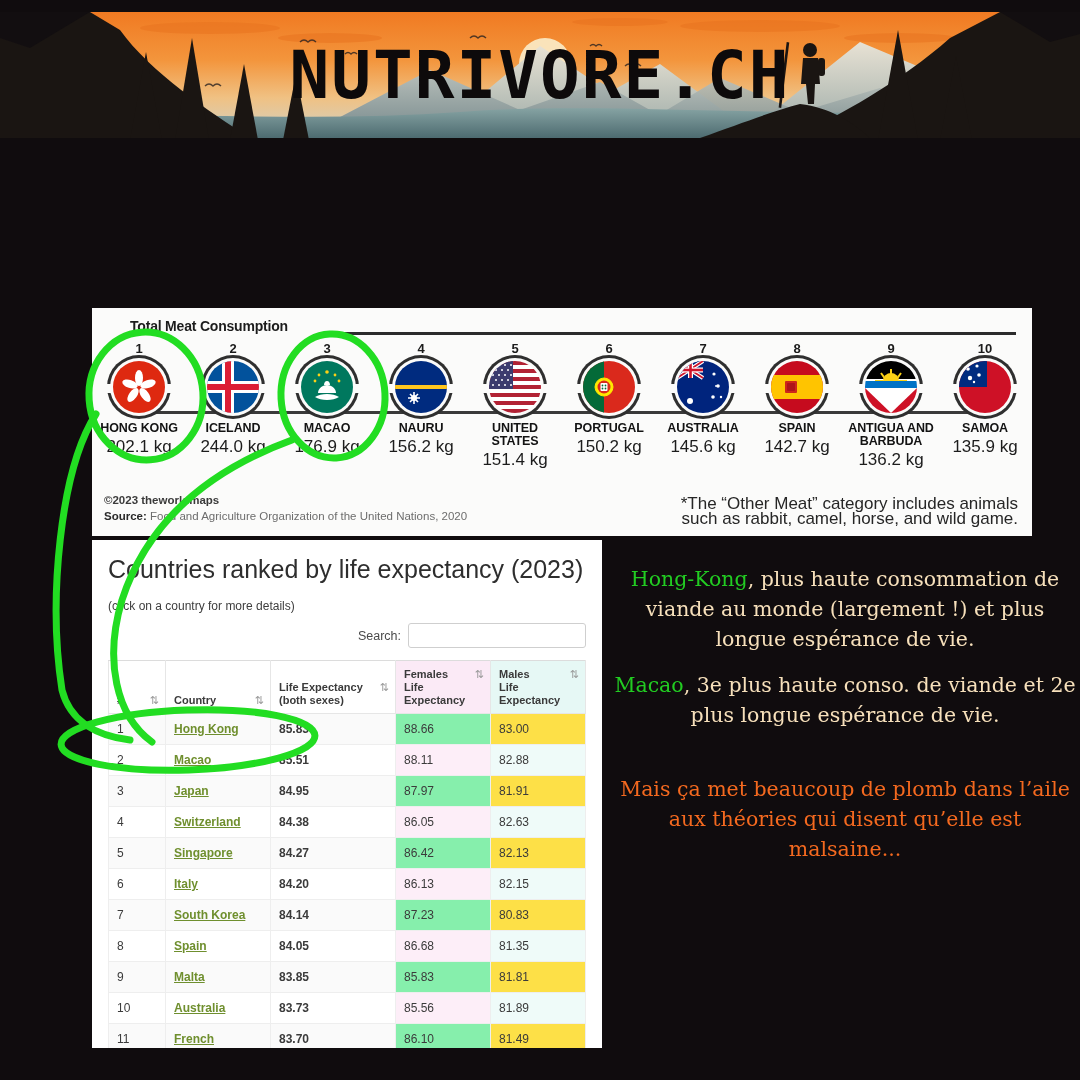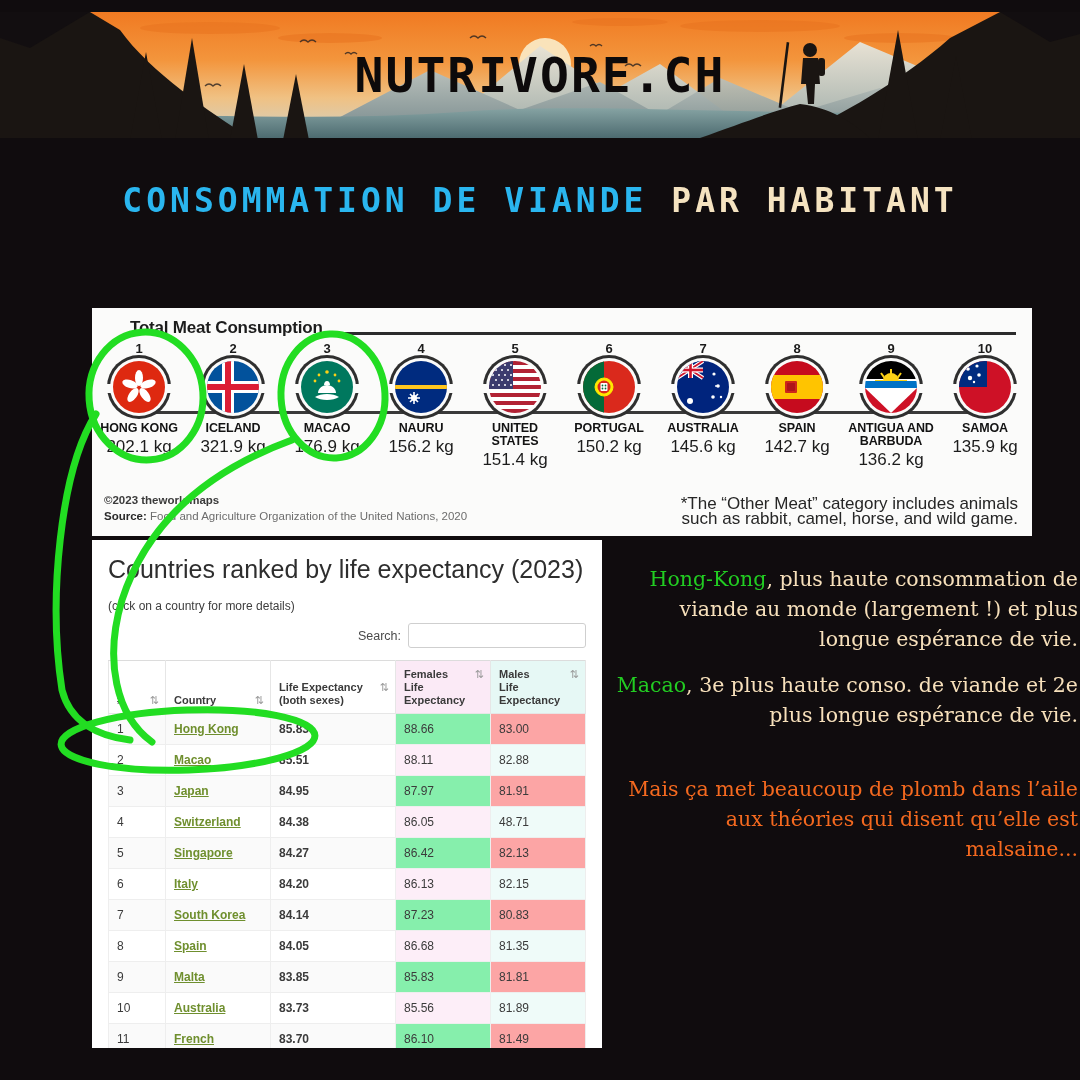--- a/index.html
+++ b/index.html
@@ -11,21 +11,21 @@
   }
   .page{position:relative;width:1080px;height:1080px;}
 
   
   .banner{position:absolute;left:0;top:12px;width:1080px;height:126px;overflow:hidden;background:#0f0b0d;}
   .banner svg{display:block;width:1080px;height:126px;}
   .brand{
     position:absolute;left:0;top:12px;width:1080px;height:126px;
     display:flex;align-items:center;justify-content:center;
     font-family:"DejaVu Sans Mono", monospace;
-    font-size:48px;font-weight:700;letter-spacing:2px;
+    font-size:66px;font-weight:700;letter-spacing:2px;
     color:#0d0a0b;
     -webkit-text-stroke:0px;
     pointer-events:none;
   }
 
   
   .title-wrap{position:absolute;left:0;top:170px;width:1080px;text-align:center;}
   .title-line{
     font-family:"DejaVu Sans Mono", monospace;
     font-weight:700;
@@ -40,21 +40,21 @@
 
   
   .meat-card{
     position:absolute;left:92px;top:308px;width:940px;height:228px;
     background:#fbfbfa;
     overflow:hidden;
   }
   .meat-head{
     position:absolute;left:38px;top:10px;
     font-family:"Liberation Sans", sans-serif;
-    font-weight:700;font-size:17px;color:#1c1c1c;letter-spacing:-.2px;
+    font-weight:700;font-size:14px;color:#1c1c1c;letter-spacing:-.2px;
   }
   .meat-rule{position:absolute;left:238px;top:24px;right:16px;height:3px;background:#2b2b2b;}
   .axis{position:absolute;left:60px;right:60px;top:103px;height:3px;background:#3a3a3a;}
 
   .nodes{position:absolute;left:0;top:34px;width:940px;display:flex;}
   .node{flex:1;position:relative;text-align:center;}
   .rank{font-size:13px;font-weight:700;color:#1b1b1b;line-height:14px;font-family:"Liberation Sans",sans-serif;}
   .flagwrap{
     width:58px;height:58px;margin:2px auto 0;border-radius:50%;
     background:#fbfbfa;
@@ -102,31 +102,31 @@
   }
   th.c-num{width:40px;}
   th.c-ctry{width:88px;}
   th.c-both{width:108px;}
   th.c-fem{background:#fbeaf6;}
   th.c-mal{background:#e6f8f5;}
   td.c-fem{background:#fdeef8;}
   td.c-mal{background:#effbf9;}
   tr.alt td{background:#fafafa;}
   tr.alt td.c-fem{background:#86efac;}
-  tr.alt td.c-mal{background:#fca5a5;}
+  tr.alt td.c-mal{background:#fde047;}
   td.v-both{font-weight:700;color:#1f1f1f;}
   a.ctry{color:#6f8f2e;font-weight:700;text-decoration:underline;font-size:12px;}
   .sorticon{float:right;color:#9a9a9a;font-size:11px;font-weight:400;letter-spacing:-2px;}
 
   
   .right-text{
     position:absolute;left:612px;top:564px;width:466px;text-align:center;
     font-family:"DejaVu Serif", serif;
   }
-  .rt-p{font-size:20.5px;line-height:30px;color:#f7e0bb;margin:0 0 16px 0;text-align:right;}
+  .rt-p{font-size:20.5px;line-height:30px;color:#f7e0bb;margin:0 0 16px 0;}
   .rt-p.orange{color:#f4691f;}
   .rt-hl{color:#22cc22;}
   .rt-gap{height:28px;}
 
   
   .anno{position:absolute;left:0;top:0;width:1080px;height:1080px;pointer-events:none;}
 </style>
 </head>
 <body>
 
@@ -204,21 +204,20 @@
         <path d="M205,74 q4,-4 8,0 q4,-4 8,0"></path>
       </g>
 
       <path d="M0,0 L90,0 L30,36 L0,26 Z" fill="#120e10"></path>
       <path d="M1080,0 L1000,0 L1050,30 L1080,22 Z" fill="#120e10"></path>
     </svg>
   </div>
   <div class="brand">NUTRIVORE.CH</div>
 
   <div class="title-wrap">
-    <div class="title-line"><span class="t-blue">CONSOMMATION DE VIANDE </span><span class="t-cream">PAR HABITANT</span></div>
   </div>
 
   <div class="meat-card">
     <div class="meat-head">Total Meat Consumption</div>
     <div class="meat-rule"></div>
     <div class="axis"></div>
 
     <div class="nodes" id="nodes">
         <div class="node">
           <div class="rank">1</div>
@@ -246,21 +245,21 @@
               <svg viewBox="0 0 52 52">
                 <rect width="52" height="52" fill="#02529c"></rect>
                 <rect x="0" y="20" width="52" height="12" fill="#fff"></rect>
                 <rect x="15" y="0" width="12" height="52" fill="#fff"></rect>
                 <rect x="0" y="23" width="52" height="6" fill="#dc1e35"></rect>
                 <rect x="18" y="0" width="6" height="52" fill="#dc1e35"></rect>
               </svg>
             </div>
           </div>
           <div class="cname">ICELAND</div>
-          <div class="ckg">321.9 kg</div>
+          <div class="ckg">244.0 kg</div>
         </div>
         <div class="node">
           <div class="rank">3</div>
           <div class="flagwrap">
             <div class="flag">
               <svg viewBox="0 0 52 52">
                 <rect width="52" height="52" fill="#00785e"></rect>
                 <g fill="#fff">
                   <path d="M26 24c-5 0-9 4-9 8h18c0-4-4-8-9-8z"></path>
                   <path d="M26 20c-2 0-3 2-3 4h6c0-2-1-4-3-4z"></path>
@@ -503,21 +502,21 @@
             <td><a class="ctry" href="#">Japan</a></td>
             <td class="v-both">84.95</td>
             <td class="c-fem">87.97</td>
             <td class="c-mal">81.91</td>
           </tr>
           <tr>
             <td>4</td>
             <td><a class="ctry" href="#">Switzerland</a></td>
             <td class="v-both">84.38</td>
             <td class="c-fem">86.05</td>
-            <td class="c-mal">48.71</td>
+            <td class="c-mal">82.63</td>
           </tr>
           <tr class="alt">
             <td>5</td>
             <td><a class="ctry" href="#">Singapore</a></td>
             <td class="v-both">84.27</td>
             <td class="c-fem">86.42</td>
             <td class="c-mal">82.13</td>
           </tr>
           <tr>
             <td>6</td>

